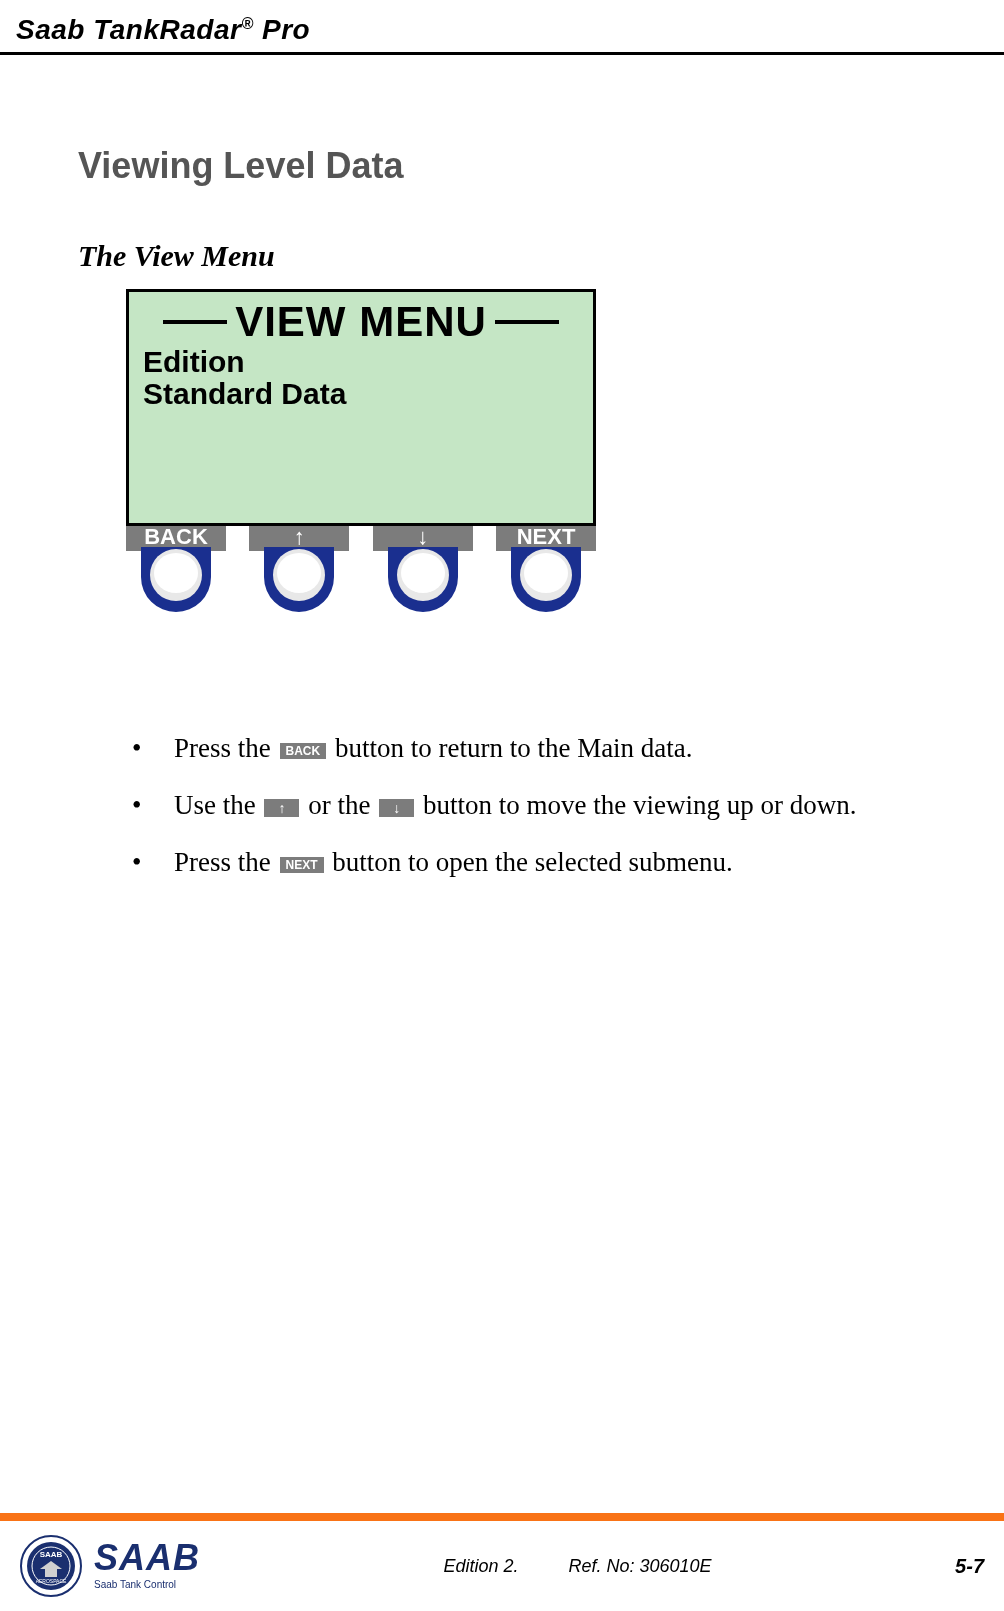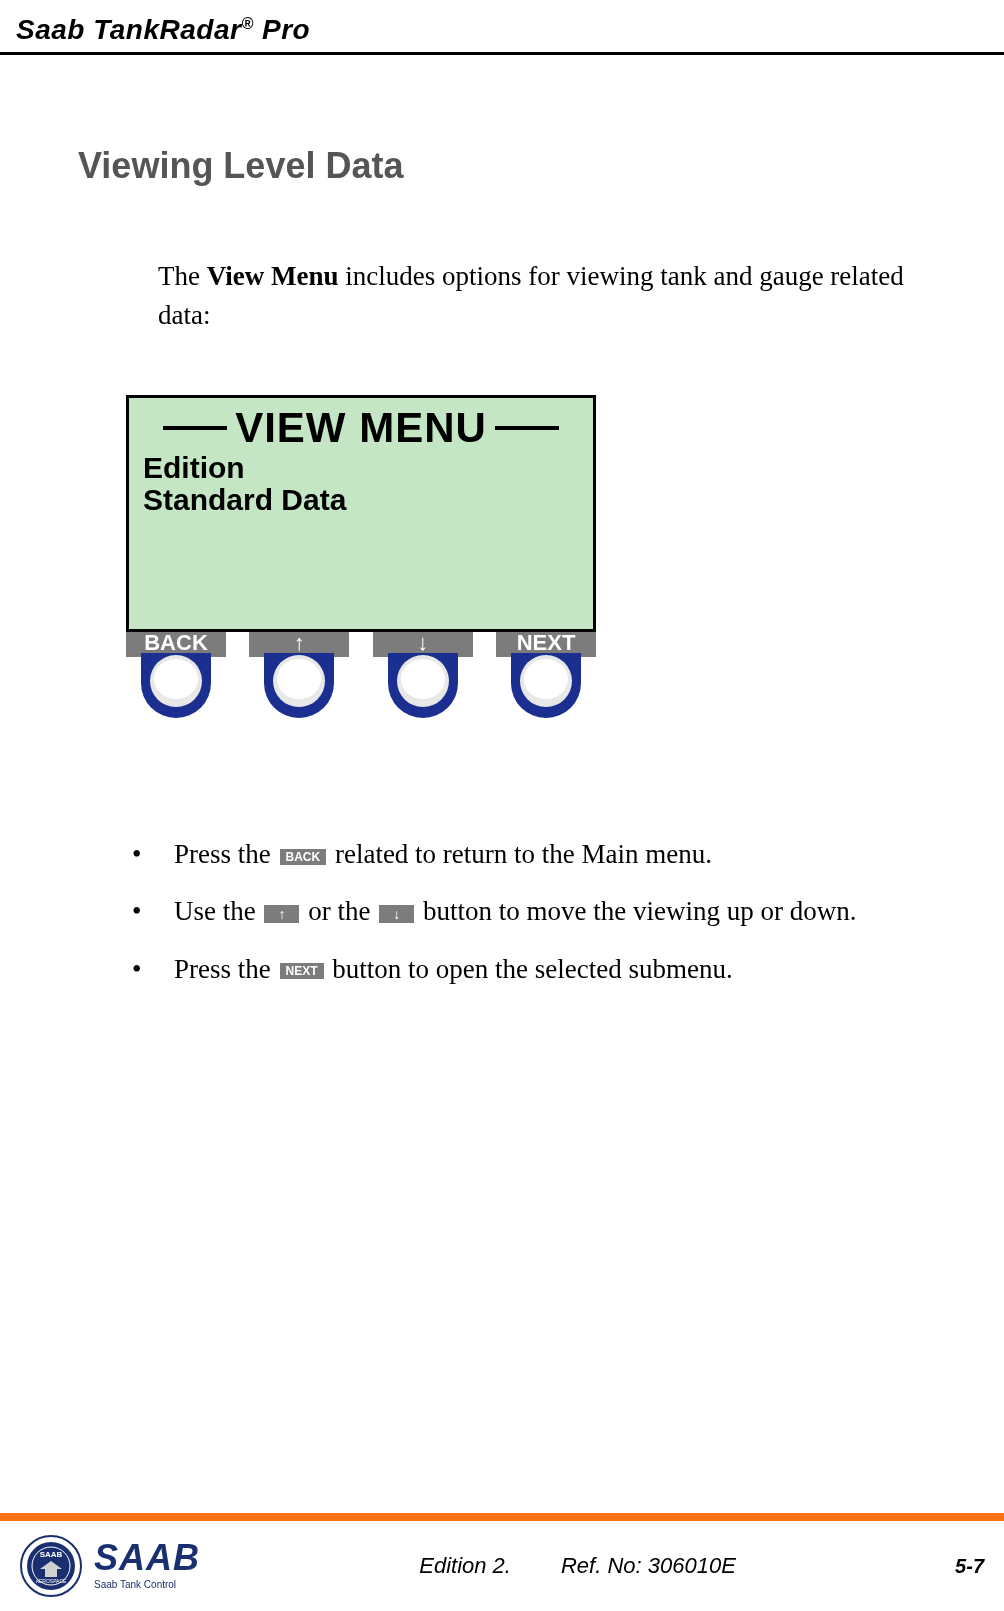--- a/index.html
+++ b/index.html
@@ -32,21 +32,21 @@
       font-size: 26px;
     }
     .content {
       padding: 90px 70px 0 70px;
     }
     .section-title {
       font-family: Arial, sans-serif;
       font-weight: bold;
       font-size: 36px;
       color: #555;
-      margin-bottom: 70px;
+      margin-bottom: 52px;
       margin-left: 8px;
     }
     .subheading {
       font-family: Georgia, serif;
       font-style: italic;
       font-weight: bold;
       font-size: 30px;
       margin-bottom: 16px;
       margin-left: 8px;
     }
@@ -189,21 +189,21 @@
     }
     .saab-sub {
       font-family: Arial, sans-serif;
       font-size: 10px;
       color: #1a2f6f;
       margin-top: 4px;
     }
     .footer-center {
       font-family: Arial, sans-serif;
       font-style: italic;
-      font-size: 22px;
+      font-size: 18px;
       display: flex;
       gap: 50px;
     }
     .footer-right {
       font-family: Arial, sans-serif;
       font-weight: 900;
       font-style: italic;
       font-size: 20px;
     }
   </style>
@@ -211,23 +211,21 @@
 <body>
 
 <div class="header">
   <div class="header-left">
     <span>Saab TankRadar</span><sup>®</sup><span> Pro</span>
   </div>
 </div>
 
 <div class="content">
   <h1 class="section-title">Viewing Level Data</h1>
-  <p class="paragraph">
-    <span>The </span><b>View Menu</b><span> includes options for viewing tank and gauge related data:</span>
-  </p>
+  <h2 class="subheading">The View Menu</h2>
 
   <div class="panel-figure">
     <div class="screen">
       <div class="screen-title-row">
         <div class="screen-title-line"></div>
         <div class="screen-title">VIEW MENU</div>
         <div class="screen-title-line"></div>
       </div>
       <div class="screen-line1">Edition</div>
       <div class="screen-line2">Standard Data</div>
@@ -268,21 +266,21 @@
           <ellipse cx="40" cy="26" rx="22" ry="20" fill="#fff"></ellipse>
           <ellipse cx="34" cy="20" rx="10" ry="8" fill="#fff" opacity="0.9"></ellipse>
         </svg>
       </div>
     </div>
   </div>
 
   <ul class="bullets">
     <li>
       <span class="bullet-dot">•</span>
-      <span>Press the </span><span class="inline-btn">BACK</span><span> related to return to the Main menu.</span>
+      <span>Press the </span><span class="inline-btn">BACK</span><span> button to return to the Main data.</span>
     </li>
     <li>
       <span class="bullet-dot">•</span>
       <span>Use the </span><span class="inline-btn arrow">↑</span><span> or the </span><span class="inline-btn arrow">↓</span><span> button to move the viewing up or down.</span>
     </li>
     <li>
       <span class="bullet-dot">•</span>
       <span>Press the </span><span class="inline-btn">NEXT</span><span> button to open the selected submenu.</span>
     </li>
   </ul>

